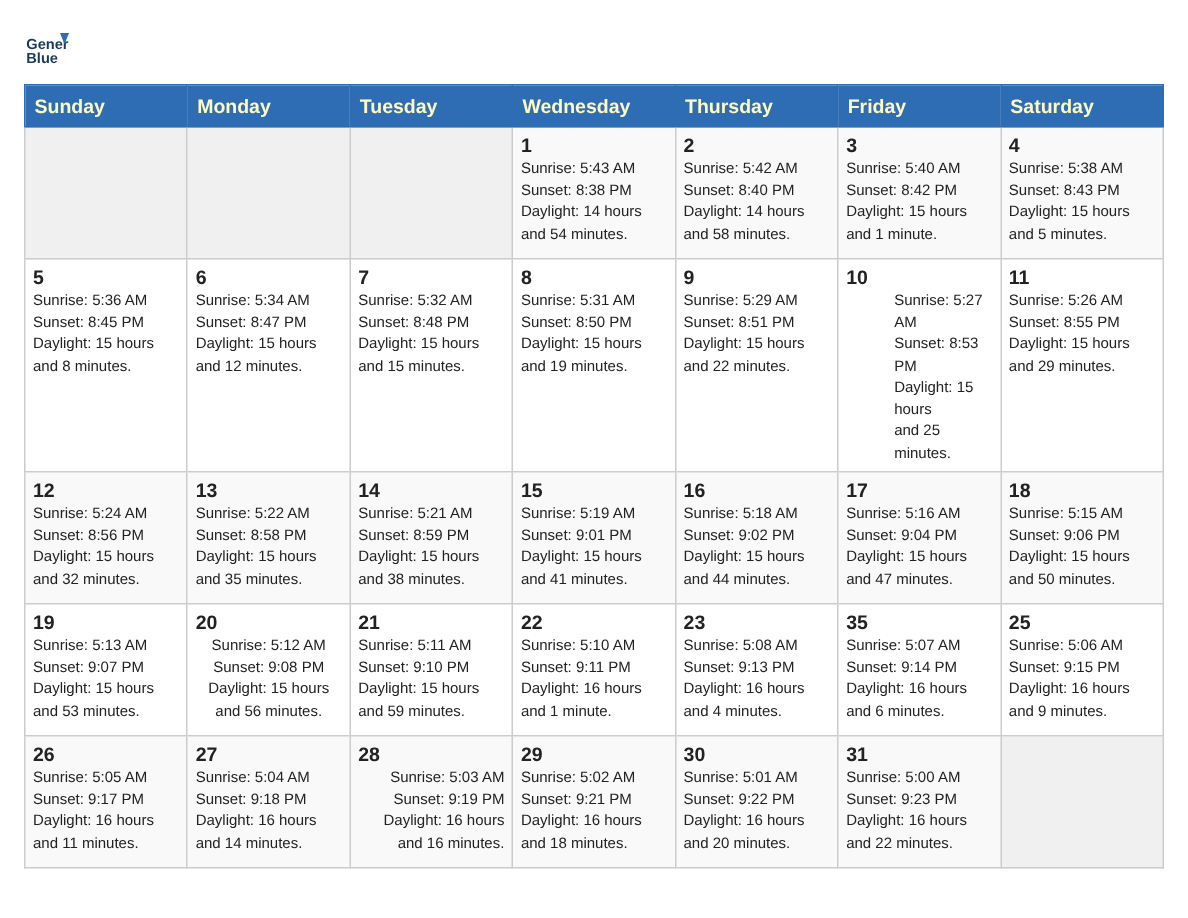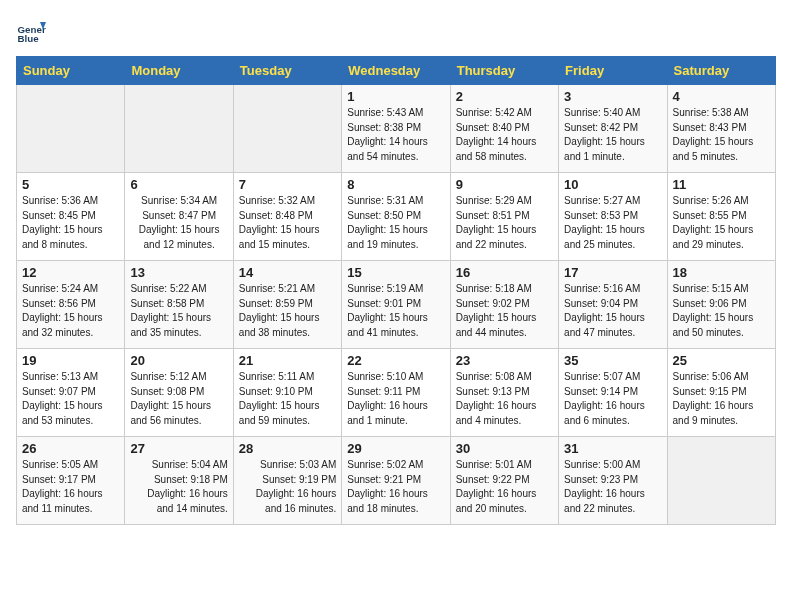--- a/index.html
+++ b/index.html
@@ -35,21 +35,21 @@
       font-size: 16px;
       color: #333;
     }
     table {
       width: 100%;
       border-collapse: collapse;
       table-layout: fixed;
     }
     thead tr th {
       background-color: #2e6db4;
-      color: #fde047;
+      color: #fef9c3;
       text-align: left;
       padding: 6px 6px;
       font-size: 13px;
       font-weight: bold;
       border: 1px solid #2e6db4;
     }
     tbody tr td {
       border: 1px solid #ccc;
       vertical-align: top;
       padding: 4px 5px;
@@ -145,21 +145,21 @@
       <tr>
         <td>
           <span class="day-number">5</span>
           <div class="day-info" style="white-space: pre-line;">Sunrise: 5:36 AM
 Sunset: 8:45 PM
 Daylight: 15 hours
 and 8 minutes.</div>
         </td>
         <td>
           <span class="day-number">6</span>
-          <div class="day-info" style="white-space: pre-line; text-align: center;">Sunrise: 5:34 AM
+          <div class="day-info" style="white-space: pre-line;">Sunrise: 5:34 AM
 Sunset: 8:47 PM
 Daylight: 15 hours
 and 12 minutes.</div>
         </td>
         <td>
           <span class="day-number">7</span>
           <div class="day-info" style="white-space: pre-line;">Sunrise: 5:32 AM
 Sunset: 8:48 PM
 Daylight: 15 hours
 and 15 minutes.</div>
@@ -173,21 +173,21 @@
         </td>
         <td>
           <span class="day-number">9</span>
           <div class="day-info" style="white-space: pre-line;">Sunrise: 5:29 AM
 Sunset: 8:51 PM
 Daylight: 15 hours
 and 22 minutes.</div>
         </td>
         <td>
           <span class="day-number">10</span>
-          <div class="day-info" style="white-space: pre-line;">Sunrise: 5:27 AM
+          <div class="day-info" style="white-space: pre-line; margin-left: 32px;">Sunrise: 5:27 AM
 Sunset: 8:53 PM
 Daylight: 15 hours
 and 25 minutes.</div>
         </td>
         <td>
           <span class="day-number">11</span>
           <div class="day-info" style="white-space: pre-line;">Sunrise: 5:26 AM
 Sunset: 8:55 PM
 Daylight: 15 hours
 and 29 minutes.</div>
@@ -247,21 +247,21 @@
       <tr>
         <td>
           <span class="day-number">19</span>
           <div class="day-info" style="white-space: pre-line;">Sunrise: 5:13 AM
 Sunset: 9:07 PM
 Daylight: 15 hours
 and 53 minutes.</div>
         </td>
         <td>
           <span class="day-number">20</span>
-          <div class="day-info" style="white-space: pre-line;">Sunrise: 5:12 AM
+          <div class="day-info" style="white-space: pre-line; text-align: center;">Sunrise: 5:12 AM
 Sunset: 9:08 PM
 Daylight: 15 hours
 and 56 minutes.</div>
         </td>
         <td>
           <span class="day-number">21</span>
           <div class="day-info" style="white-space: pre-line;">Sunrise: 5:11 AM
 Sunset: 9:10 PM
 Daylight: 15 hours
 and 59 minutes.</div>
@@ -298,21 +298,21 @@
       <tr>
         <td>
           <span class="day-number">26</span>
           <div class="day-info" style="white-space: pre-line;">Sunrise: 5:05 AM
 Sunset: 9:17 PM
 Daylight: 16 hours
 and 11 minutes.</div>
         </td>
         <td>
           <span class="day-number">27</span>
-          <div class="day-info" style="white-space: pre-line; text-align: right;">Sunrise: 5:04 AM
+          <div class="day-info" style="white-space: pre-line;">Sunrise: 5:04 AM
 Sunset: 9:18 PM
 Daylight: 16 hours
 and 14 minutes.</div>
         </td>
         <td>
           <span class="day-number">28</span>
           <div class="day-info" style="white-space: pre-line; text-align: right;">Sunrise: 5:03 AM
 Sunset: 9:19 PM
 Daylight: 16 hours
 and 16 minutes.</div>

